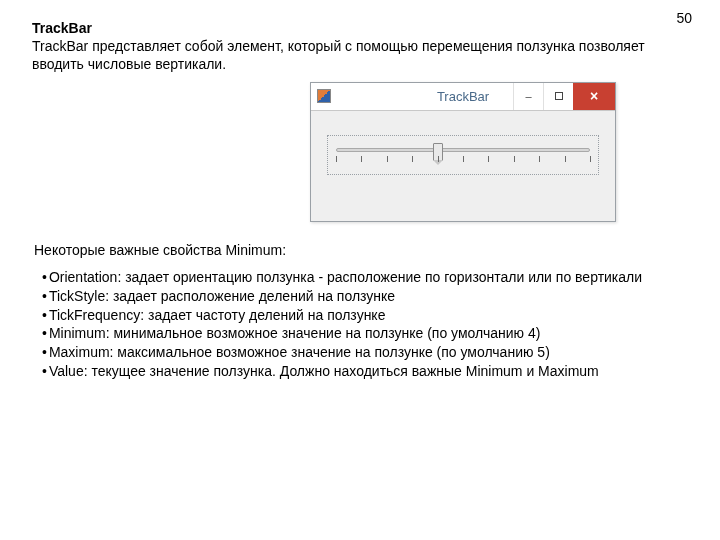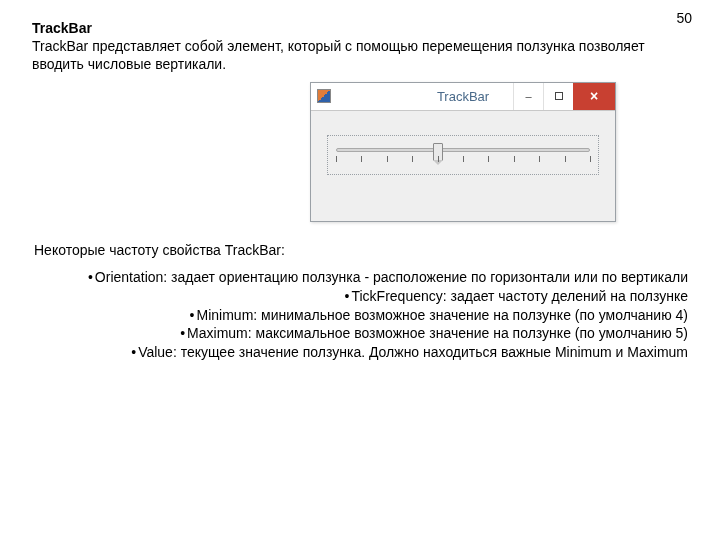--- a/index.html
+++ b/index.html
@@ -140,21 +140,20 @@
   }
   
   .subhead {
     margin: 20px 0 10px 2px;
   }
   .bullets {
     margin: 0 0 0 0;
     padding-left: 10px;
     list-style: none;
     line-height: 1.35;
-    text-align: right;
   }
   .bullets li::before {
     content: "•";
     margin-right: 2px;
   }
 </style>
 </head>
 <body>
 
 <div class="page-num">50</div>
@@ -192,21 +191,22 @@
               <div class="tick" style="left: 70%;"></div>
               <div class="tick" style="left: 80%;"></div>
               <div class="tick" style="left: 90%;"></div>
               <div class="tick" style="left: 100%;"></div>
             </div>
         </div>
       </div>
     </div>
   </div>
 
-  <p class="subhead">Некоторые частоту свойства TrackBar:</p>
+  <p class="subhead">Некоторые важные свойства Minimum:</p>
   <ul class="bullets" id="bullets">
       <li>Orientation: задает ориентацию ползунка - расположение по горизонтали или по вертикали</li>
+      <li>TickStyle: задает расположение делений на ползунке</li>
       <li>TickFrequency: задает частоту делений на ползунке</li>
       <li>Minimum: минимальное возможное значение на ползунке (по умолчанию 4)</li>
       <li>Maximum: максимальное возможное значение на ползунке (по умолчанию 5)</li>
       <li>Value: текущее значение ползунка. Должно находиться важные Minimum и Maximum</li>
     </ul>
 </div>
 
 </body></html>

